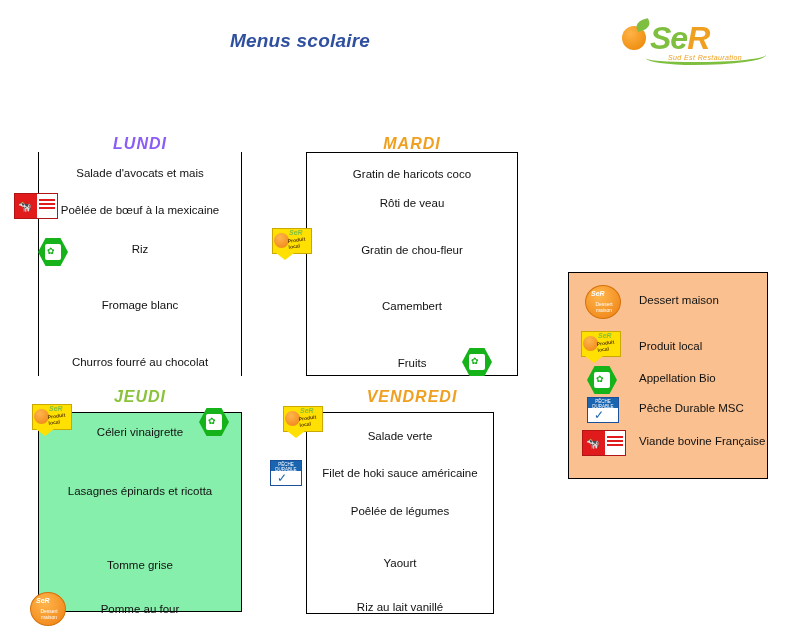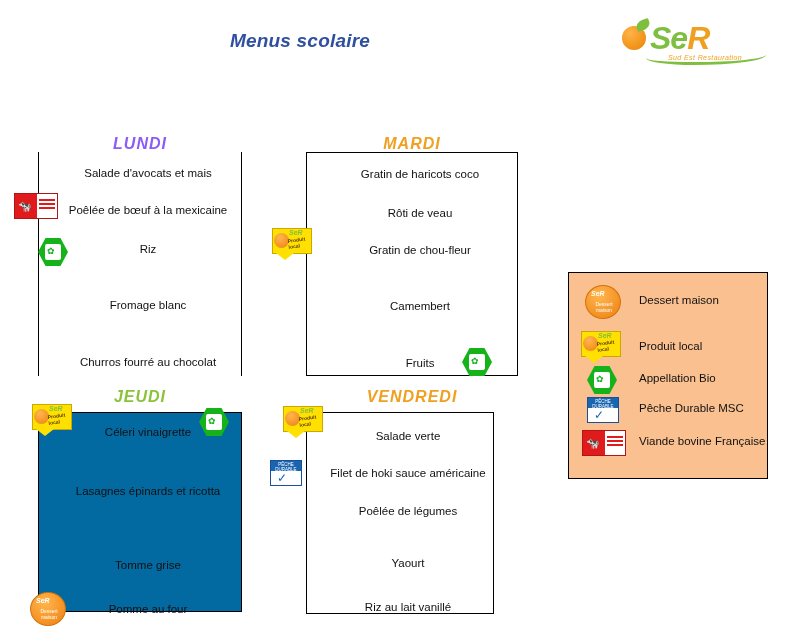--- a/index.html
+++ b/index.html
@@ -112,24 +112,23 @@
     font-size: 16px;
     font-weight: bold;
     font-style: italic;
     letter-spacing: 1px;
     font-family: "Liberation Sans", sans-serif;
   }
   .menu-box {
     position: absolute;
     border: 1px solid #000000;
     box-sizing: border-box;
-    padding-left: 8px;
   }
   .menu-box.green {
-    background: #0369a1;
+    background: #86efac;
   }
   .dish {
     position: absolute;
     width: 100%;
     text-align: center;
     font-size: 11.5px;
     color: #111111;
   }
 
   
@@ -345,21 +344,21 @@
   </div>
   <div class="icon ic-bio" style="left:38px; top:238px;">
     <div class="hex"></div>
     <div class="inner"></div>
     <div class="leafy">✿</div>
   </div>
 
   <div class="day-name" id="day-mardi-name">MARDI</div>
   <div class="menu-box" id="box-mardi">
     <div class="dish" style="top:15px">Gratin de haricots coco</div>
-    <div class="dish" style="top:54px">Rôti de veau</div>
+    <div class="dish" style="top:44px">Rôti de veau</div>
     <div class="dish" style="top:91px">Gratin de chou-fleur</div>
     <div class="dish" style="top:147px">Camembert</div>
     <div class="dish" style="top:204px">Fruits</div>
   </div>
 
   <div class="icon ic-local" style="left:272px; top:228px;">
     <div class="flag"></div>
     <div class="tail"></div>
     <div class="ball"></div>
     <div class="ser">SeR</div>

